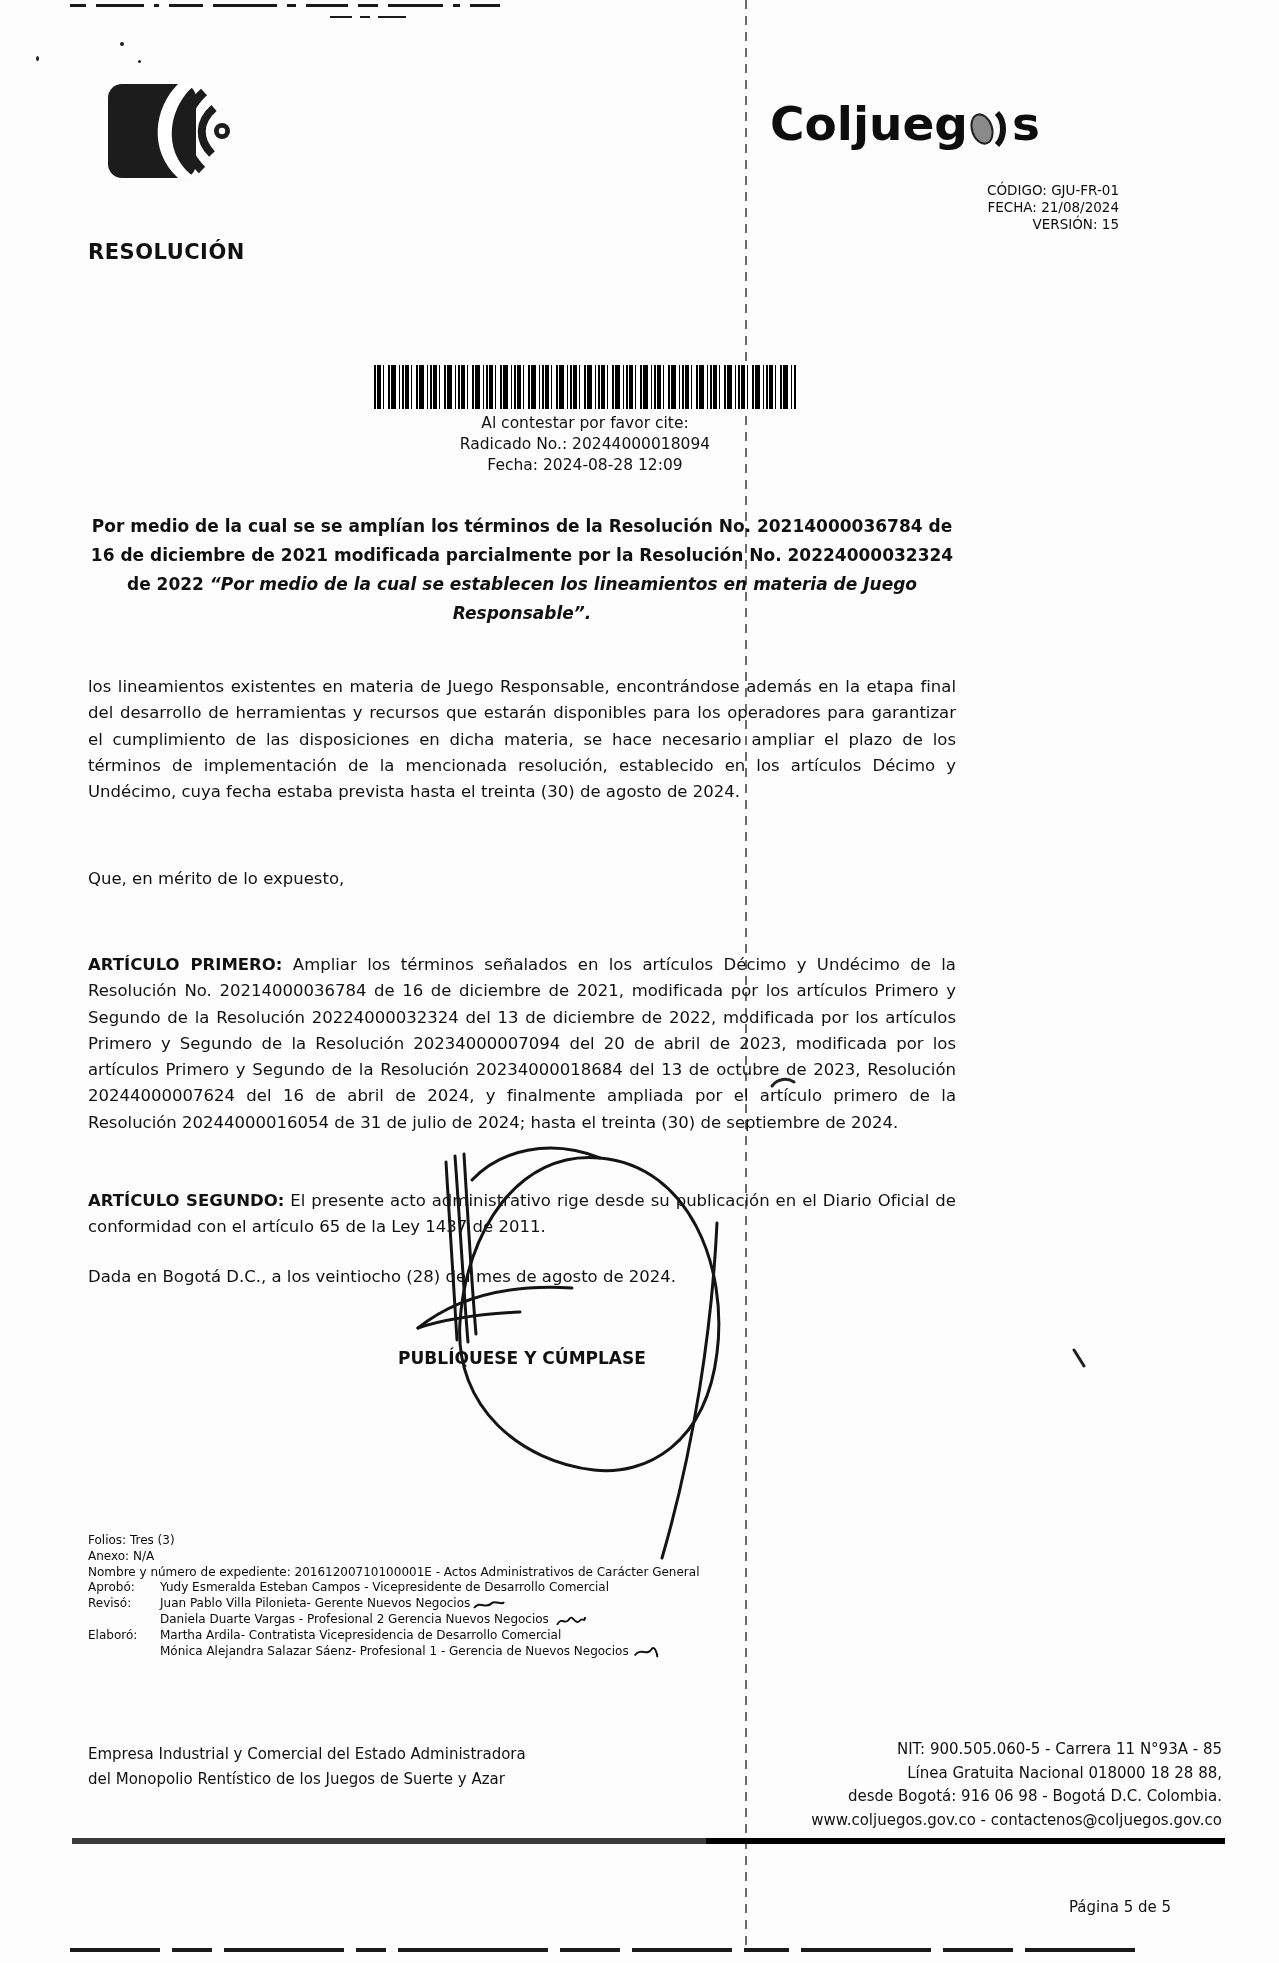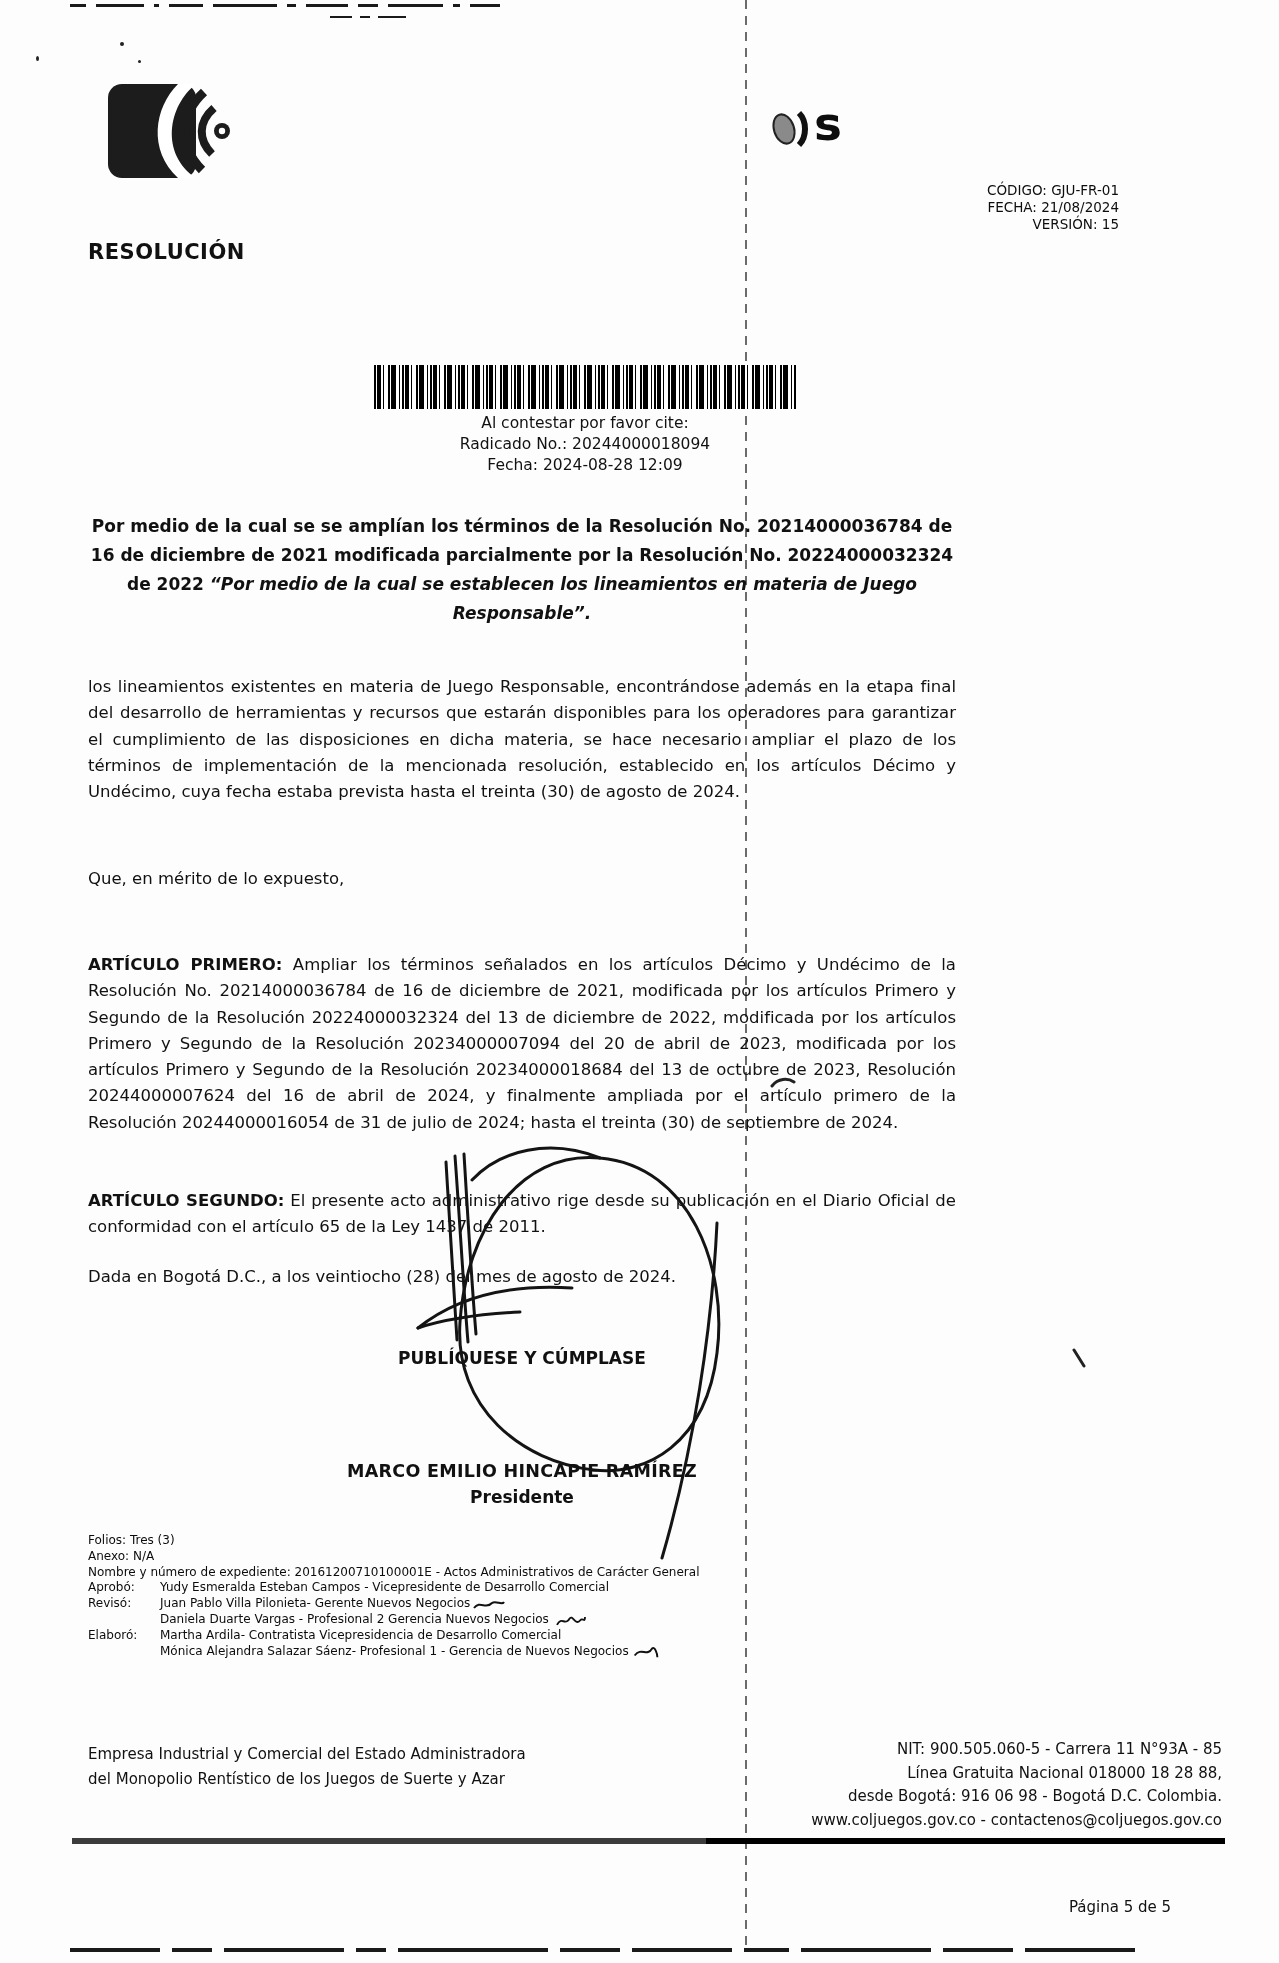--- a/index.html
+++ b/index.html
@@ -116,20 +116,21 @@
       <rect x="0" y="0" width="88" height="94" rx="14" fill="#1c1c1c"></rect>
       <path d="M88 0 C60 22 52 70 88 94 L70 94 C40 66 46 24 70 0 Z" fill="#fff"></path>
       <path d="M96 8 C72 30 70 62 94 86" fill="none" stroke="#1c1c1c" stroke-width="9"></path>
       <path d="M106 24 C90 38 90 56 104 70" fill="none" stroke="#1c1c1c" stroke-width="8"></path>
       <circle cx="114" cy="47" r="8" fill="#1c1c1c"></circle>
       <circle cx="114" cy="47" r="3.2" fill="#fff"></circle>
     </svg>
   </div>
 
   <div class="brand">
+    <span>Coljueg</span>
       <svg width="42" height="44" viewBox="0 0 42 44">
         <ellipse cx="13" cy="24" rx="10" ry="15" transform="rotate(-18 13 24)" fill="#8a8a8a"></ellipse>
         <ellipse cx="13" cy="24" rx="10" ry="15" transform="rotate(-18 13 24)" fill="none" stroke="#222" stroke-width="2"></ellipse>
         <path d="M28 8 C36 16 36 32 28 40" fill="none" stroke="#111" stroke-width="6"></path>
       </svg>
       <span>s</span>
   </div>
 
   <div class="code-block">
     <div>CÓDIGO: GJU-FR-01</div>
@@ -177,22 +178,20 @@
     </g>
   </svg>
 
   <svg style="position:absolute;left:770px;top:1076px;" width="26" height="14" viewBox="0 0 26 14">
       <path d="M2 10 C8 2 18 2 24 6" fill="none" stroke="#222" stroke-width="3" stroke-linecap="round"></path>
     </svg>
   <svg style="position:absolute;left:1072px;top:1348px;" width="14" height="20" viewBox="0 0 14 20">
       <path d="M2 2 L12 18" fill="none" stroke="#222" stroke-width="3" stroke-linecap="round"></path>
     </svg>
 
-  <div class="sig-name">MARCO EMILIO HINCAPIE RAMÍREZ</div>
-  <div class="sig-role">Presidente</div>
 
   <div class="notes">
     <div>Folios: Tres (3)</div>
     <div>Anexo: N/A</div>
     <div>Nombre y número de expediente: 20161200710100001E - Actos Administrativos de Carácter General</div>
     <div class="note-row">
       <span class="note-label">Aprobó:</span>
       <span>Yudy Esmeralda Esteban Campos - Vicepresidente de Desarrollo Comercial</span>
     </div>
     <div class="note-row">

